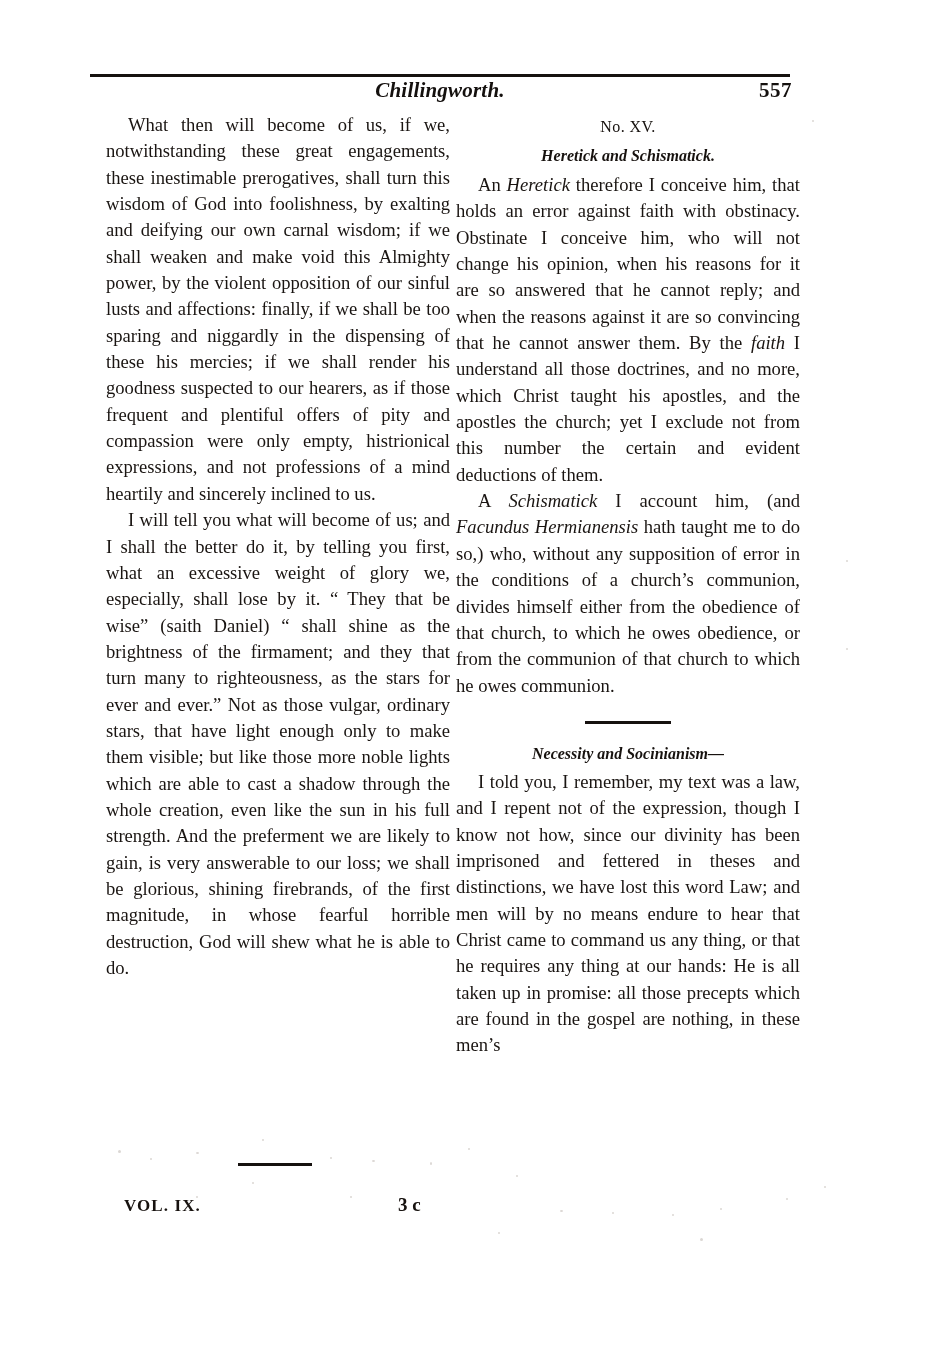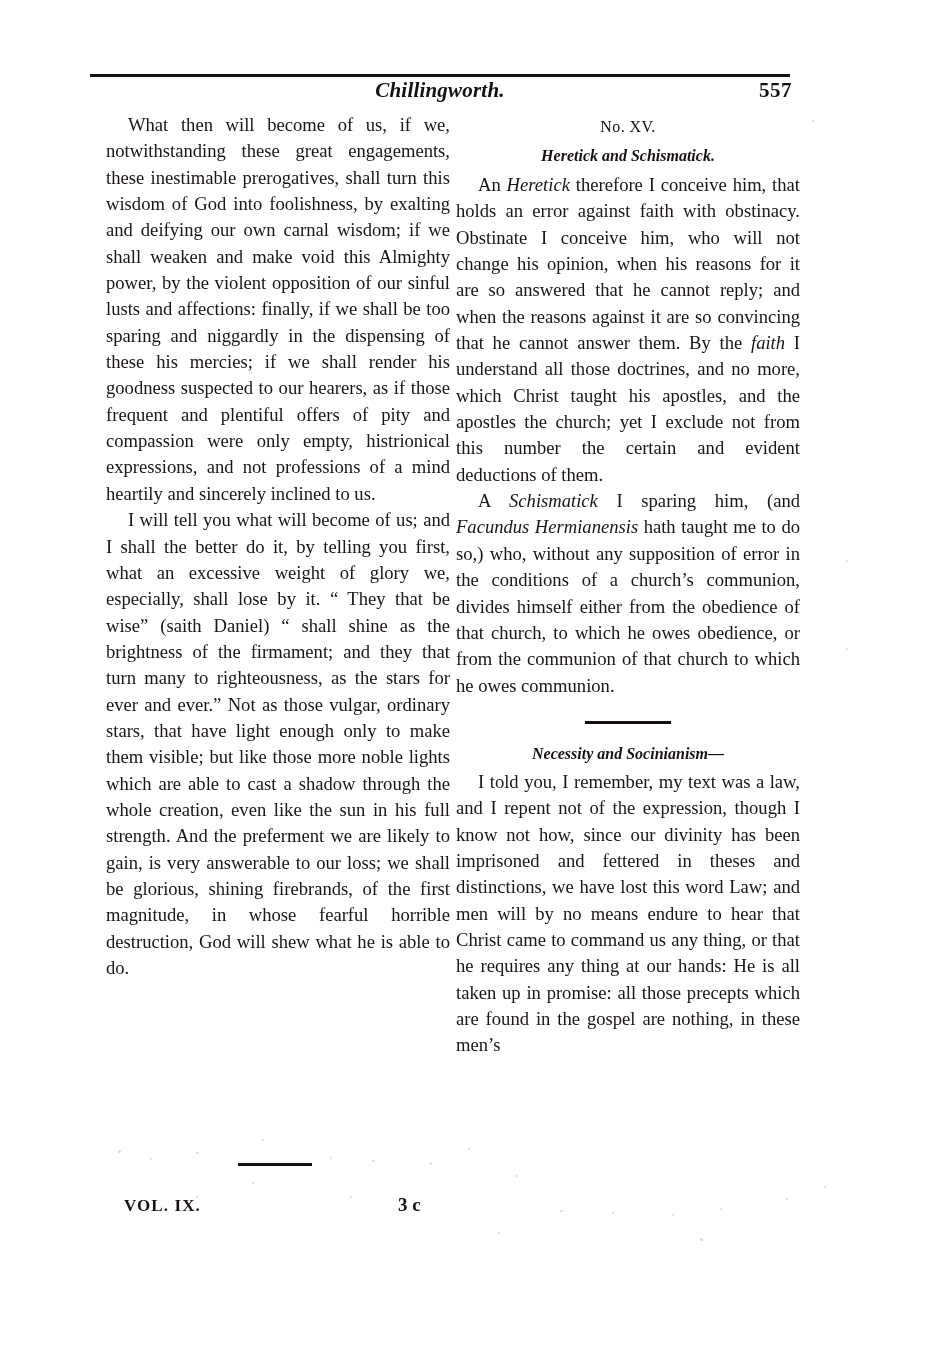--- a/index.html
+++ b/index.html
@@ -161,21 +161,21 @@
     <p class="p indent">What then will become of us, if we, notwithstanding these great engagements, these inestimable prerogatives, shall turn this wisdom of God into foolishness, by exalting and deifying our own carnal wisdom; if we shall weaken and make void this Almighty power, by the violent opposition of our sinful lusts and affections: finally, if we shall be too sparing and niggardly in the dispensing of these his mercies; if we shall render his goodness suspected to our hearers, as if those frequent and plentiful offers of pity and compassion were only empty, histrionical expressions, and not professions of a mind heartily and sincerely inclined to us.</p>
     <p class="p indent">I will tell you what will become of us; and I shall the better do it, by telling you first, what an excessive weight of glory we, especially, shall lose by it.  “ They that be wise” (saith Daniel) “ shall shine as the brightness of the firmament; and they that turn many to righteousness, as the stars for ever and ever.”  Not as those vulgar, ordinary stars, that have light enough only to make them visible; but like those more noble lights which are able to cast a shadow through the whole creation, even like the sun in his full strength.  And the preferment we are likely to gain, is very answerable to our loss; we shall be glorious, shining firebrands, of the first magnitude, in whose fearful horrible destruction, God will shew what he is able to do.</p>
   </div>
 
   <div class="col col-right">
 
     <div>
       <p class="sec-no">No. XV.</p>
       <p class="sec-title">Heretick and Schismatick.</p>
       <p class="p indent"><span>An </span><i>Heretick</i><span> therefore I conceive him, that holds an error against faith with obstinacy.  Obstinate I conceive him, who will not change his opinion, when his reasons for it are so answered that he cannot reply; and when the reasons against it are so convincing that he cannot answer them. By the </span><i>faith</i><span> I understand all those doctrines, and no more, which Christ taught his apostles, and the apostles the church; yet I exclude not from this number the certain and evident deductions of them.</span></p>
-      <p class="p indent"><span>A </span><i>Schismatick</i><span> I sparing him, (and </span><i>Facundus Hermianensis</i><span> hath taught me to do so,) who, without any supposition of error in the conditions of a church’s communion, divides himself either from the obedience of that church, to which he owes obedience, or from the communion of that church to which he owes communion.</span></p>
+      <p class="p indent"><span>A </span><i>Schismatick</i><span> I account him, (and </span><i>Facundus Hermianensis</i><span> hath taught me to do so,) who, without any supposition of error in the conditions of a church’s communion, divides himself either from the obedience of that church, to which he owes obedience, or from the communion of that church to which he owes communion.</span></p>
     </div>
 
     <div>
       <div class="short-rule"></div>
       <p class="sec-title two-line">Necessity and Socinianism—</p>
       <p class="p indent"><span>I told you, I remember, my text was a law, and I repent not of the expression, though I know not how, since our divinity has been imprisoned and fettered in theses and distinctions, we have lost this word Law; and men will by no means endure to hear that Christ came to command us any thing, or that he requires any thing at our hands: He is all taken up in promise: all those precepts which are found in the gospel are nothing, in these men’s</span></p>
     </div>
 
   </div>
 

